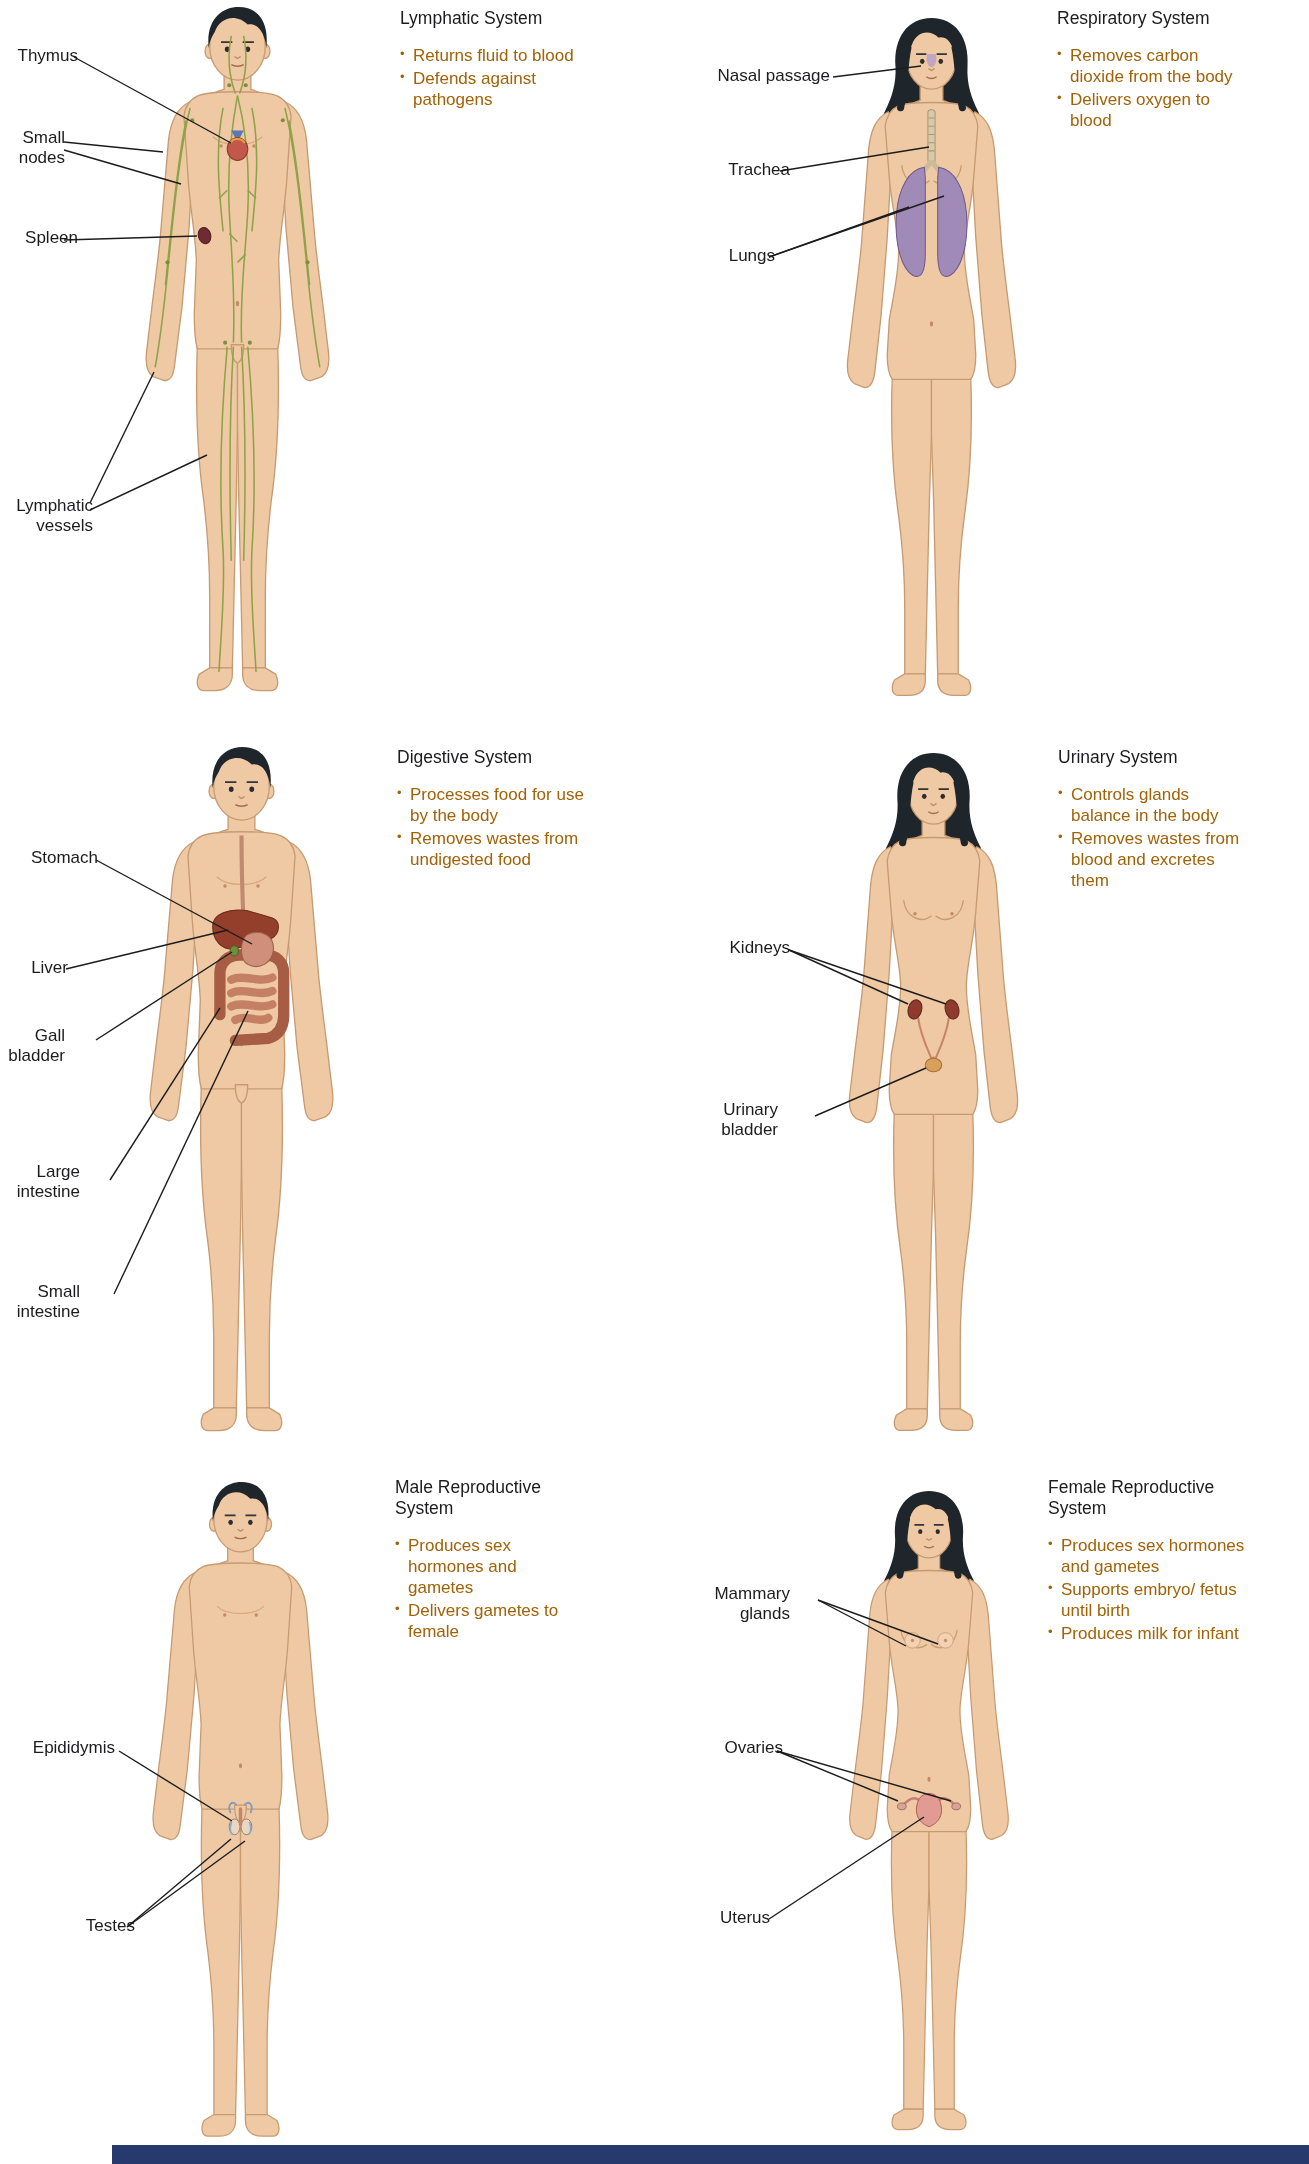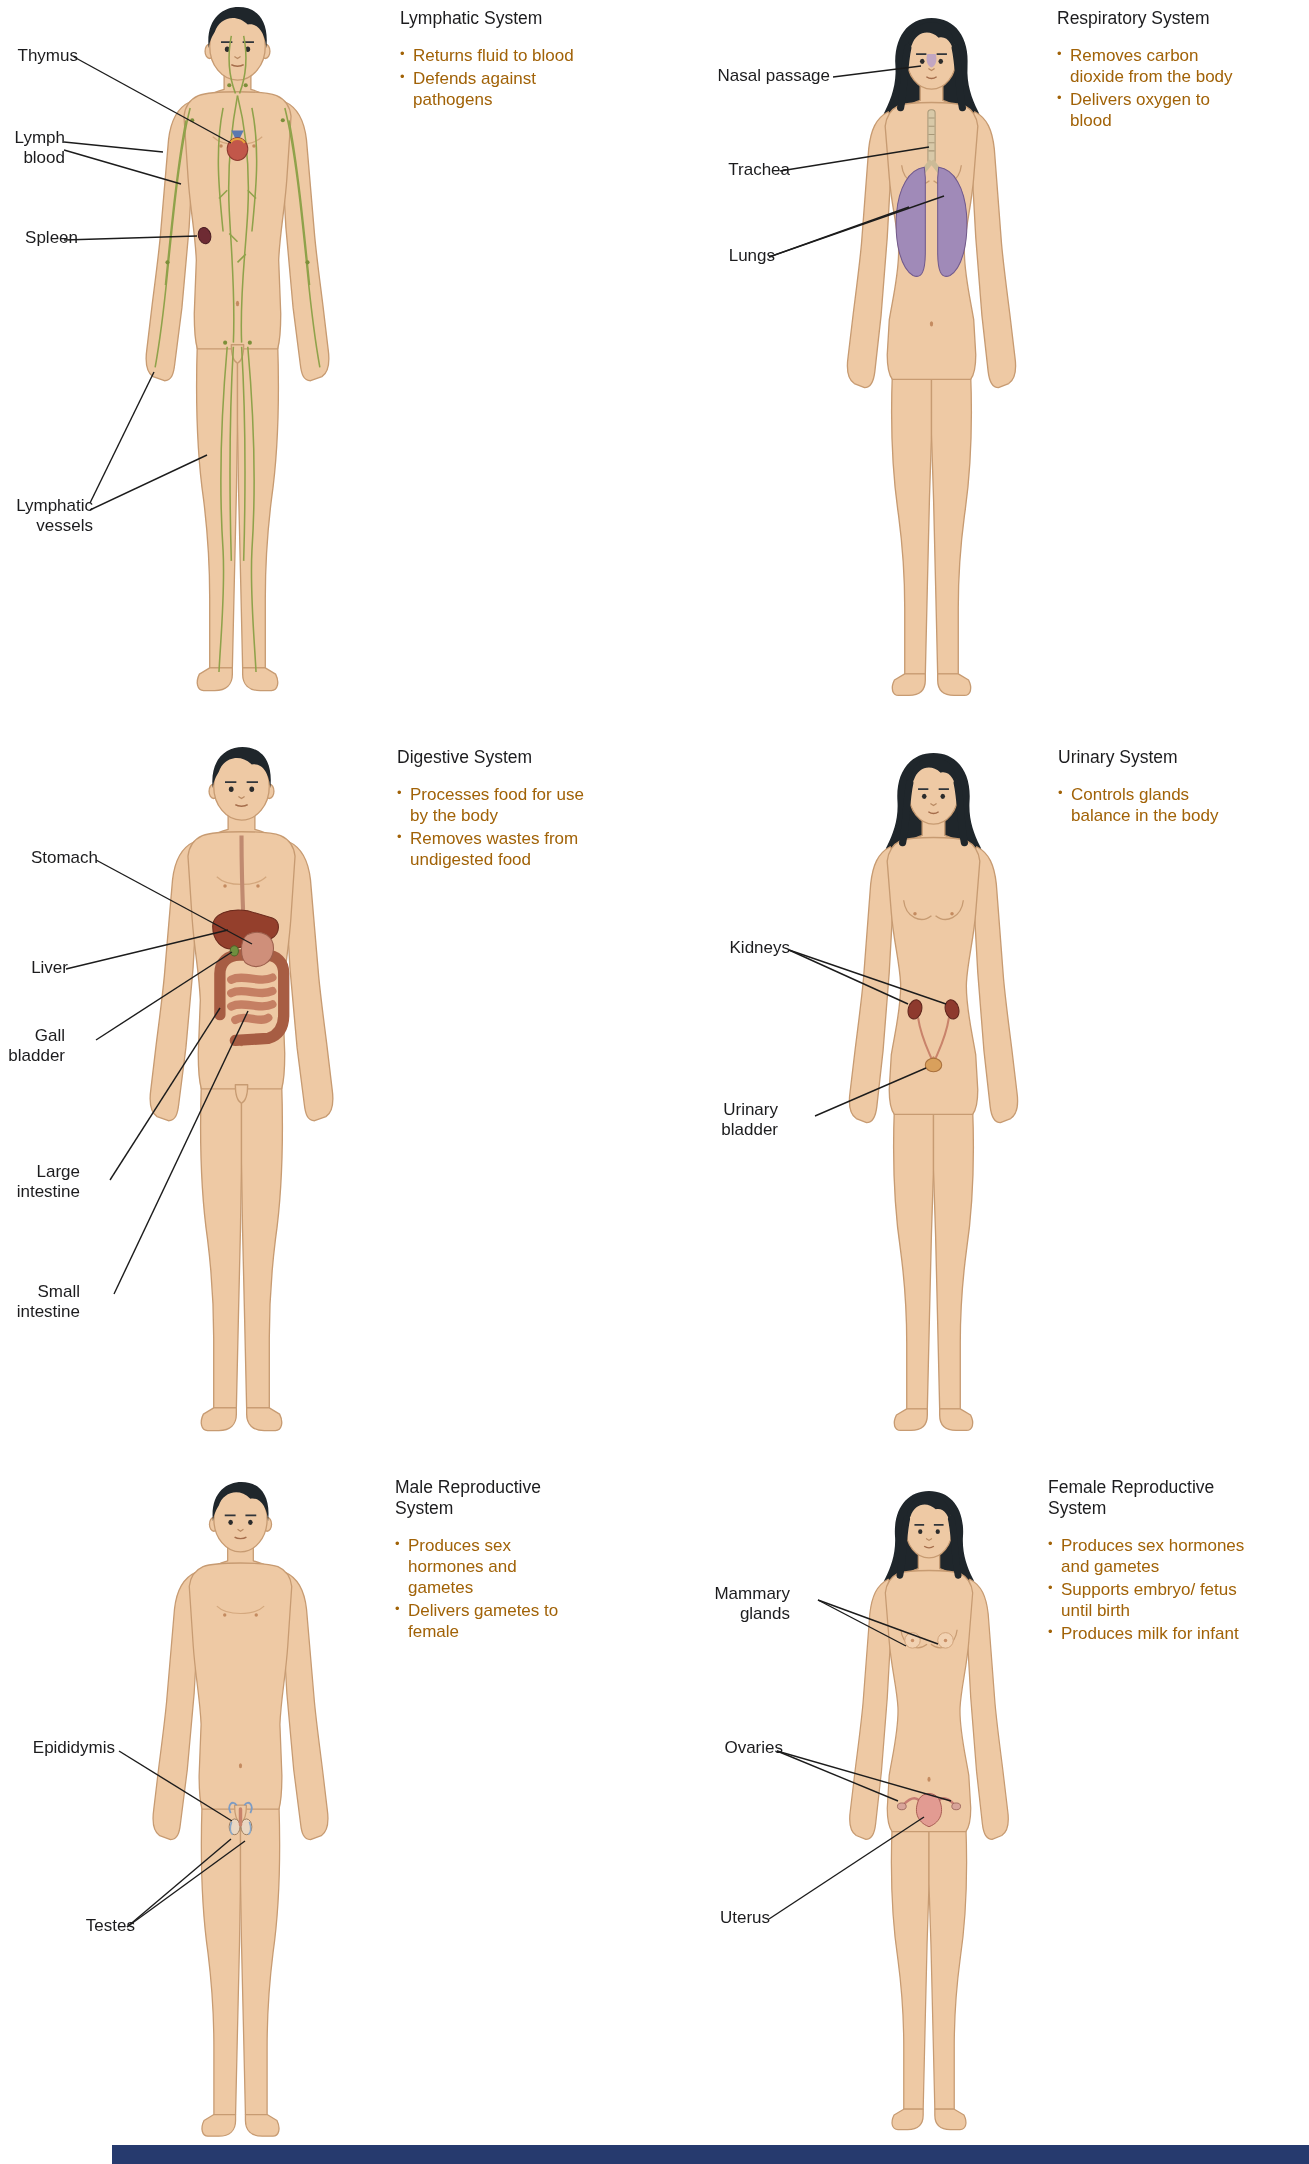--- a/index.html
+++ b/index.html
@@ -106,21 +106,21 @@
       <circle cx="42" cy="250" r="2"></circle>
         <circle cx="178" cy="250" r="2"></circle>
     </g>
     <path d="M104,122 L116,122 L110,134 Z" fill="#5b79b0"></path>
     <ellipse cx="110" cy="140" rx="10" ry="11" stroke="#8e3a30" fill="#c2574a"></ellipse>
     <path d="M103,134 C106,129 114,129 117,134" stroke="#e8a43c" stroke-width="2" fill="none"></path>
     <ellipse cx="78" cy="224" rx="6" ry="8" stroke="#4a1c22" transform="rotate(-15 78 224)" fill="#6e2b33"></ellipse>
   </svg>
 
   <div class="label" style="left:8px;top:46px;width:70px"><span>Thymus</span></div>
-  <div class="label" style="left:5px;top:128px;width:60px"><span>Lymph blood</span></div>
+  <div class="label" style="left:5px;top:128px;width:60px"><span>Small nodes</span></div>
   <div class="label" style="left:8px;top:228px;width:70px"><span>Spleen</span></div>
   <div class="label" style="left:5px;top:496px;width:88px"><span>Lymphatic vessels</span></div>
 
   <div class="info" style="left:400px;top:8px;width:185px">
     <h3>Lymphatic System</h3>
     <ul>
       <li>Returns fluid to blood</li>
       <li>Defends against pathogens</li>
     </ul>
   </div>
@@ -185,20 +185,21 @@
     <ellipse cx="110" cy="306" rx="8" ry="6.5" stroke="#a9703c" fill="#d9a05c"></ellipse>
   </svg>
 
   <div class="label" style="left:705px;top:938px;width:85px"><span>Kidneys</span></div>
   <div class="label" style="left:703px;top:1100px;width:75px"><span>Urinary bladder</span></div>
 
   <div class="info" style="left:1058px;top:747px;width:195px">
     <h3>Urinary System</h3>
     <ul>
       <li>Controls glands balance in the body</li>
+      <li>Removes wastes from blood and excretes them</li>
     </ul>
   </div>
 
   <svg class="fig" style="left:132px;top:1480px" width="217" height="670" viewBox="0 0 220 680">
     <use href="#male-body"></use>
     <g>
       <path d="M100,338 C96,330 102,324 106,330 M120,338 C124,330 118,324 114,330" stroke="#7d9cc4" stroke-width="1.8" fill="none"></path>
       <ellipse cx="104" cy="352" rx="5.5" ry="8" fill="#ead7c2" stroke="#9a7b5c"></ellipse>
       <ellipse cx="116" cy="352" rx="5.5" ry="8" fill="#ead7c2" stroke="#9a7b5c"></ellipse>
       <path d="M101,347 C99,352 99,358 102,360 M119,347 C121,352 121,358 118,360" stroke="#8aa8c8" stroke-width="1.6" fill="none"></path>

